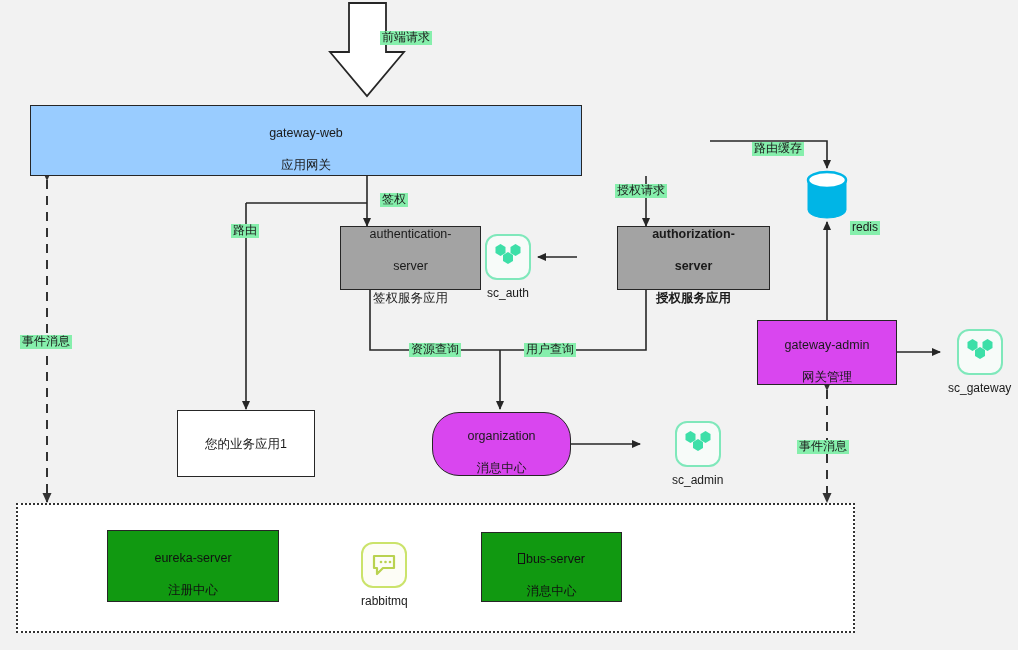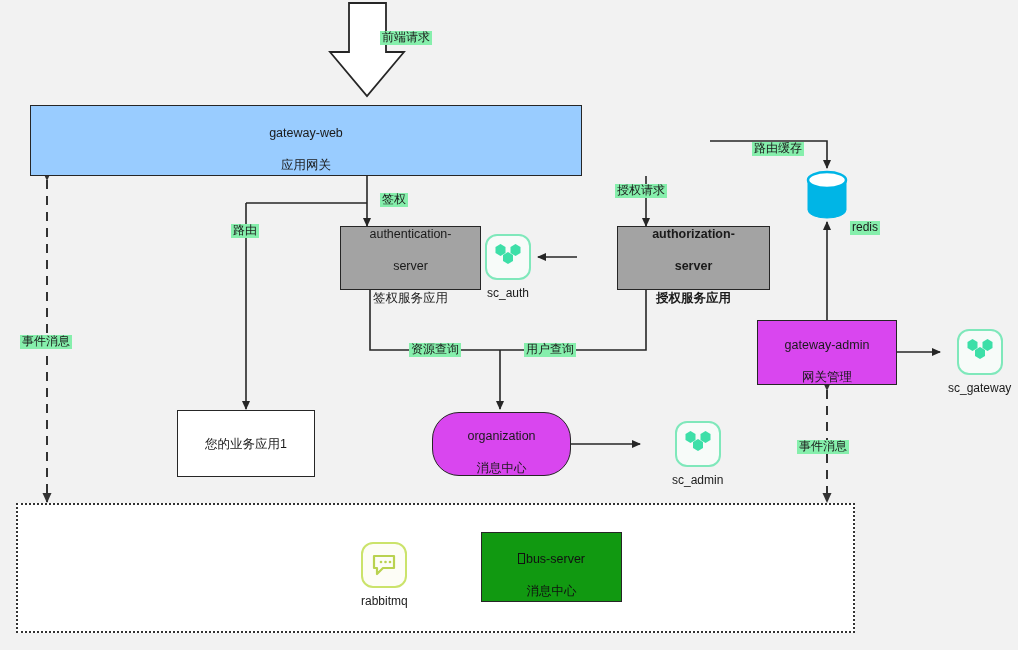--- a/index.html
+++ b/index.html
@@ -210,20 +210,26 @@
         <polygon points="7.5,1 12.5,4 12.5,10 7.5,13 2.5,10 2.5,4" fill="#3ddfa8"></polygon>
         <polygon points="22.5,1 27.5,4 27.5,10 22.5,13 17.5,10 17.5,4" fill="#3ddfa8"></polygon>
         <polygon points="15,9 20,12 20,18 15,21 10,18 10,12" fill="#3ddfa8"></polygon>
       </svg>
     </div>
     <div class="icon-caption">sc_admin</div>
   </div>
 
   <div class="dotted-group" style="left:16px;top:503px;width:839px;height:130px;"></div>
 
+  <div class="node box greenbox" style="left:107px;top:530px;width:172px;height:72px;">
+    <span>
+      <span>eureka-server</span><br>
+      <span>注册中心</span>
+    </span>
+  </div>
 
   <div class="icon-wrap" style="left:361px;top:542px;">
     <div class="icon-sq rmq">
       <svg width="26" height="24" viewBox="0 0 26 24">
         <path d="M3,3 L23,3 L23,15 L12,15 L6,21 L6,15 L3,15 Z" fill="none" stroke="#b9d24f" stroke-width="2.2" stroke-linejoin="round"></path>
         <circle cx="10" cy="9" r="1.3" fill="#b9d24f"></circle>
         <circle cx="14.5" cy="9" r="1.3" fill="#b9d24f"></circle>
         <circle cx="19" cy="9" r="1.3" fill="#b9d24f"></circle>
       </svg>
     </div>

